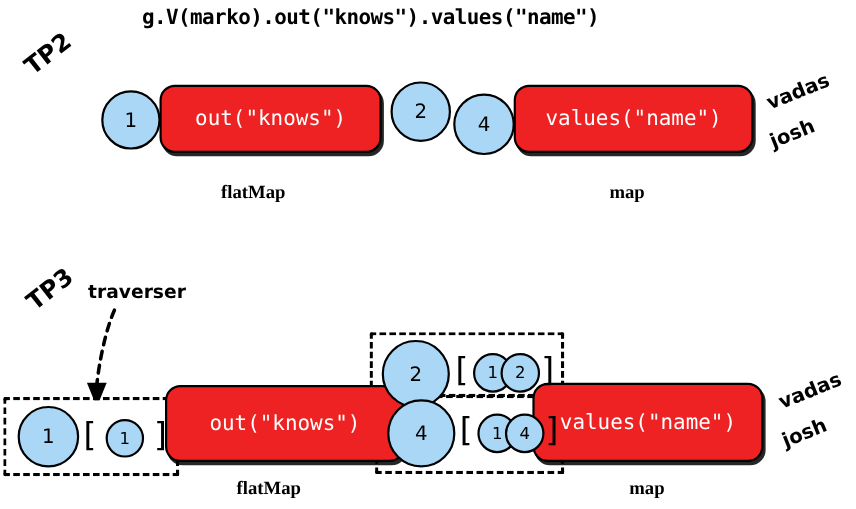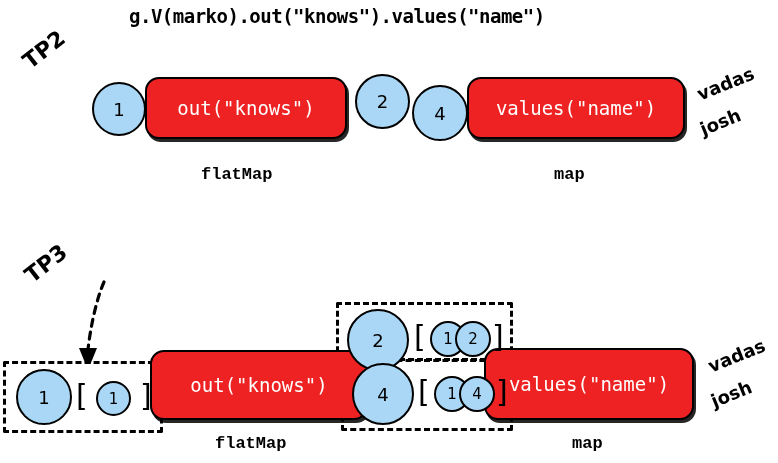--- a/index.html
+++ b/index.html
@@ -10,21 +10,21 @@
   .stage{position:absolute;left:0;top:0;width:778px;height:463px;}
 
   
   .title{
     position:absolute;
     font-family:"DejaVu Sans Mono","Liberation Mono",monospace;
     font-weight:bold;font-size:19px;color:#000;white-space:nowrap;
     letter-spacing:-0.5px;
   }
   .steplabel{
-    position:absolute;font-family:Liberation Mono, monospace;
+    position:absolute;font-family:Liberation Serif, serif;
     font-weight:bold;font-size:17px;color:#000;white-space:nowrap;
   }
   .rot-label{
     position:absolute;font-family:"DejaVu Sans","Liberation Sans",sans-serif;
     font-weight:bold;font-size:18px;color:#000;white-space:nowrap;
     text-shadow:1px 1px 0 #fff,-1px -1px 0 #fff,1px -1px 0 #fff,-1px 1px 0 #fff;
   }
   .tp-label{
     position:absolute;font-family:"DejaVu Sans","Liberation Sans",sans-serif;
     font-weight:bold;font-size:22px;color:#000;white-space:nowrap;
@@ -91,20 +91,21 @@
   </div>
 
   <div class="rot-label" style="left:694px;top:85px;transform:rotate(-22deg);transform-origin:left top;">vadas</div>
   <div class="rot-label" style="left:697px;top:120px;transform:rotate(-22deg);transform-origin:left top;">josh</div>
 
   <div class="steplabel" style="left:201px;top:165px;">flatMap</div>
   <div class="steplabel" style="left:554px;top:165px;">map</div>
 
   <div class="tp-label" style="left:20px;top:268px;transform:rotate(-38deg);transform-origin:left top;">TP3</div>
 
+  <div class="out-label" style="left:80px;top:256px;">traverser</div>
 
   <svg class="overlay">
     <path d="M 104 282 C 96 300, 90 330, 88 350" stroke="#000" stroke-width="3.2" fill="none" stroke-dasharray="7,6" stroke-linecap="round"></path>
     <polygon points="79,348 97,348 88,370" fill="#000"></polygon>
   </svg>
 
   <div class="dashbox" style="left:3px;top:361px;width:160px;height:72px;"></div>
   <div class="dashbox" style="left:336px;top:302px;width:177px;height:59px;"></div>
   <div class="dashbox" style="left:341px;top:359px;width:172px;height:72px;"></div>
 

